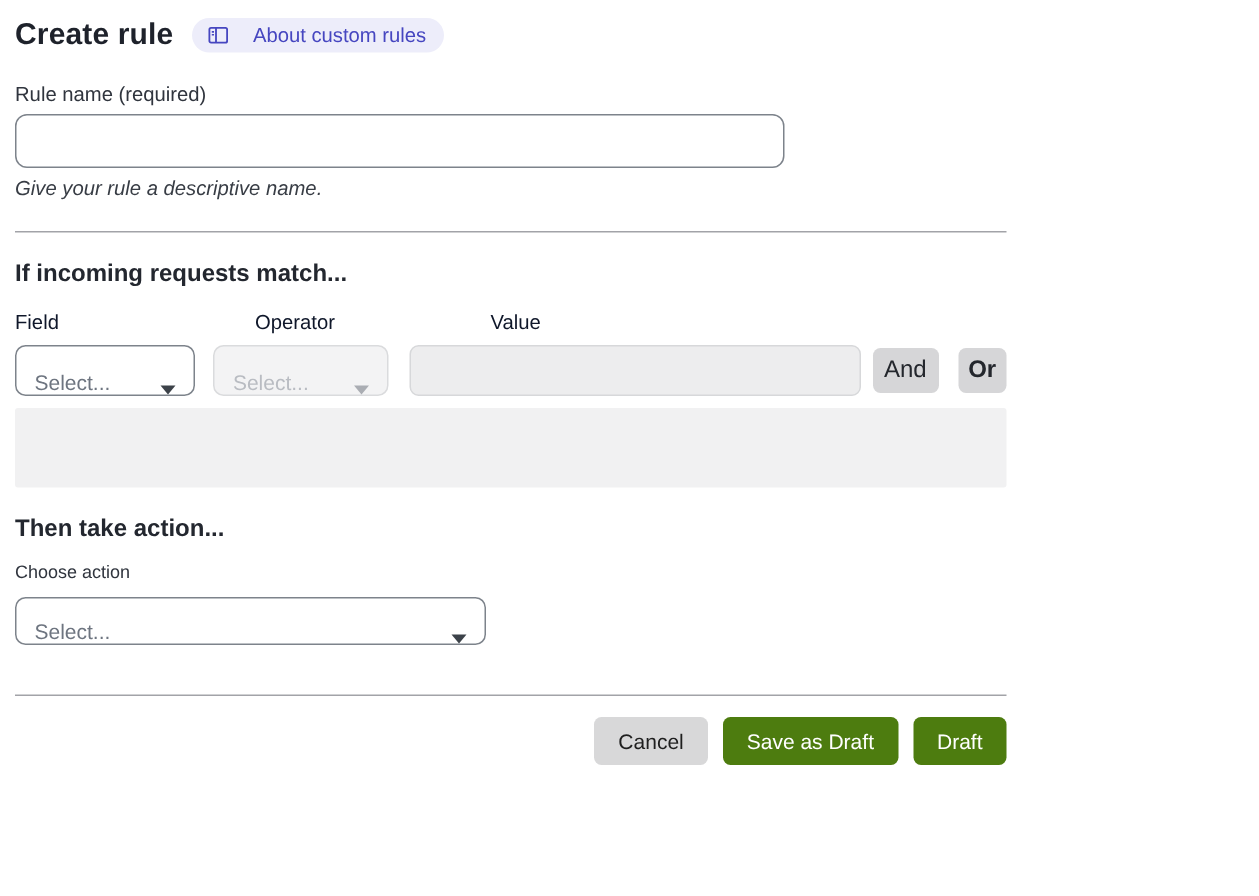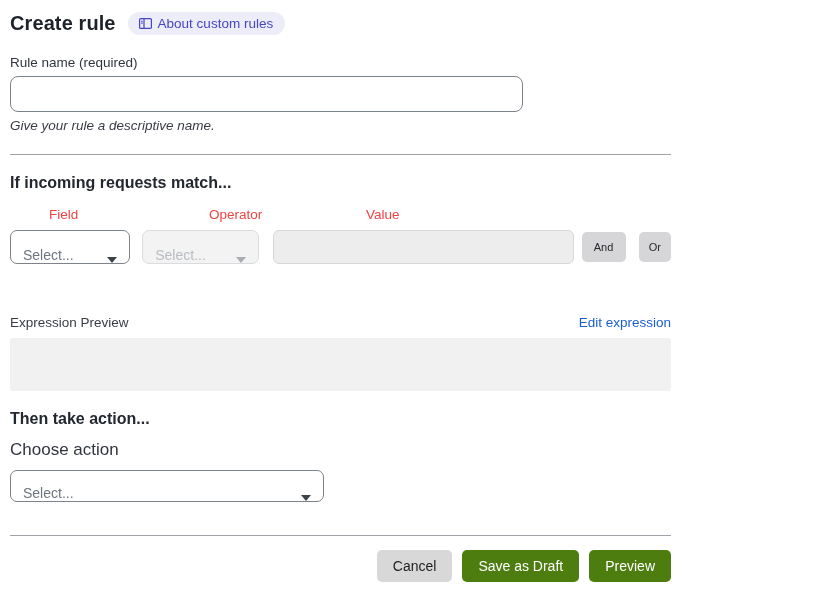--- a/index.html
+++ b/index.html
@@ -7,21 +7,21 @@
   body {
     font-family: "Liberation Sans", "DejaVu Sans", sans-serif;
     color: #2b2f38;
   }
   .container { padding: 10px 10px 0 10px; width: 681px; }
 
   
   .header-row { display: flex; align-items: center; gap: 12px; margin-top: 2px; }
   .page-title { font-size: 20px; font-weight: 700; color: #1e222b; letter-spacing: 0.1px; }
   .about-badge {
-    display: inline-flex; align-items: center; gap: 5px;
+    display: inline-flex; align-items: center; gap: 16px;
     background: #ededfa; color: #4646c0;
     font-size: 13.5px; padding: 4px 12px 4px 10px;
     border-radius: 13px; cursor: pointer; border: none;
     font-family: inherit;
   }
   .about-badge svg { display: block; }
 
   
   .field-label { font-size: 13.5px; color: #30353e; margin-top: 20px; }
   .helper-text { font-size: 13.5px; color: #383d45; margin-top: 6px; font-style: italic; }
@@ -32,54 +32,54 @@
     border: 1px solid #7d838b; border-radius: 8px;
     font-size: 14px; padding: 0 10px; color: #1e222b;
     font-family: inherit; background: #fff; outline: none;
   }
 
   .divider { border: none; border-top: 1px solid #a2a3a8; margin-top: 21px; }
 
   .section-heading { font-size: 16px; font-weight: 700; color: #23272f; margin-top: 19px; }
 
   
-  .labels-row { display: flex; margin-top: 15px; font-size: 13.5px; color: #ef4444; margin-left: 39px; }
+  .labels-row { display: flex; margin-top: 15px; font-size: 13.5px; color: #0f172a; }
   .label-field { width: 160px; }
   .label-operator { width: 157px; }
   .label-value { flex: 1; }
 
   .controls-row { display: flex; align-items: center; margin-top: 8px; }
   .select-box {
     height: 34px; display: flex; align-items: flex-end; justify-content: space-between;
     border-radius: 7px; padding: 0 12px; font-size: 14px; cursor: pointer;
   }
   .select-enabled { background: #fff; border: 1px solid #7d838b; color: #6e7580; width: 148px; margin-right: 12px; }
   .select-disabled { background: #f3f3f4; border: 1px solid #dadbdd; color: #b9bcc2; width: 143px; margin-right: 14px; cursor: default; }
   .caret { width: 0; height: 0; border-left: 5px solid transparent; border-right: 5px solid transparent; border-top: 6px solid #3c4249; margin-left: 8px; }
   .caret-disabled { border-top-color: #aaadb3; }
   .value-input {
     width: 383px; height: 34px; margin-right: 8px;
     background: #ededee; border: 1px solid #d7d8da; border-radius: 6px;
     font-size: 14px; padding: 0 10px; color: #6e7580; font-family: inherit; outline: none;
   }
   .gray-btn {
     background: #d6d6d8; color: #24272d; border: none; border-radius: 5px;
-    font-size: 11px; font-family: inherit; height: 30px; cursor: pointer;
+    font-size: 16px; font-family: inherit; height: 30px; cursor: pointer;
   }
   .and-btn { width: 57px; margin-right: 13px; }
-  .or-btn { width: 42px; }
+  .or-btn { width: 42px; font-weight: bold; }
 
   
   .preview-row { display: flex; justify-content: space-between; align-items: baseline; margin-top: 51px; }
   .preview-label { font-size: 13.5px; color: #383d45; }
   .edit-link { font-size: 13.5px; color: #1a5fd0; text-decoration: none; cursor: pointer; }
   .preview-box { margin-top: 8px; height: 53px; background: #f1f1f2; border-radius: 2px; }
 
   
-  .choose-label { font-size: 17px; color: #30353e; margin-top: 12px; }
+  .choose-label { font-size: 12px; color: #30353e; margin-top: 12px; }
   .action-select { width: 314px; height: 32px; margin-top: 10px; }
 
   .bottom-divider { border: none; border-top: 1px solid #a2a3a8; margin-top: 33px; }
 
   
   .footer-row { display: flex; justify-content: flex-end; align-items: center; margin-top: 14px; gap: 10px; }
   .footer-btn {
     height: 32px; border: none; border-radius: 5px; font-size: 14px;
     font-family: inherit; cursor: pointer; padding: 0 16px;
   }
@@ -127,34 +127,30 @@
     </div>
     <div class="select-box select-disabled">
       <span>Select...</span>
       <span class="caret caret-disabled"></span>
     </div>
     <input class="value-input" type="text" disabled="" value="" style="">
     <button class="gray-btn and-btn">And</button>
     <button class="gray-btn or-btn">Or</button>
   </div>
 
-  <div class="preview-row">
-    <div class="preview-label">Expression Preview</div>
-    <a class="edit-link">Edit expression</a>
-  </div>
   <div class="preview-box"></div>
 
   <div class="section-heading">Then take action...</div>
   <div class="choose-label">Choose action</div>
   <div class="select-box select-enabled action-select">
     <span>Select...</span>
     <span class="caret"></span>
   </div>
 
   <hr class="bottom-divider">
 
   <div class="footer-row">
     <button class="footer-btn cancel-btn">Cancel</button>
     <button class="footer-btn blue-btn">Save as Draft</button>
-    <button class="footer-btn blue-btn">Preview</button>
+    <button class="footer-btn blue-btn">Draft</button>
   </div>
 
 </div>
 
 </body></html>

